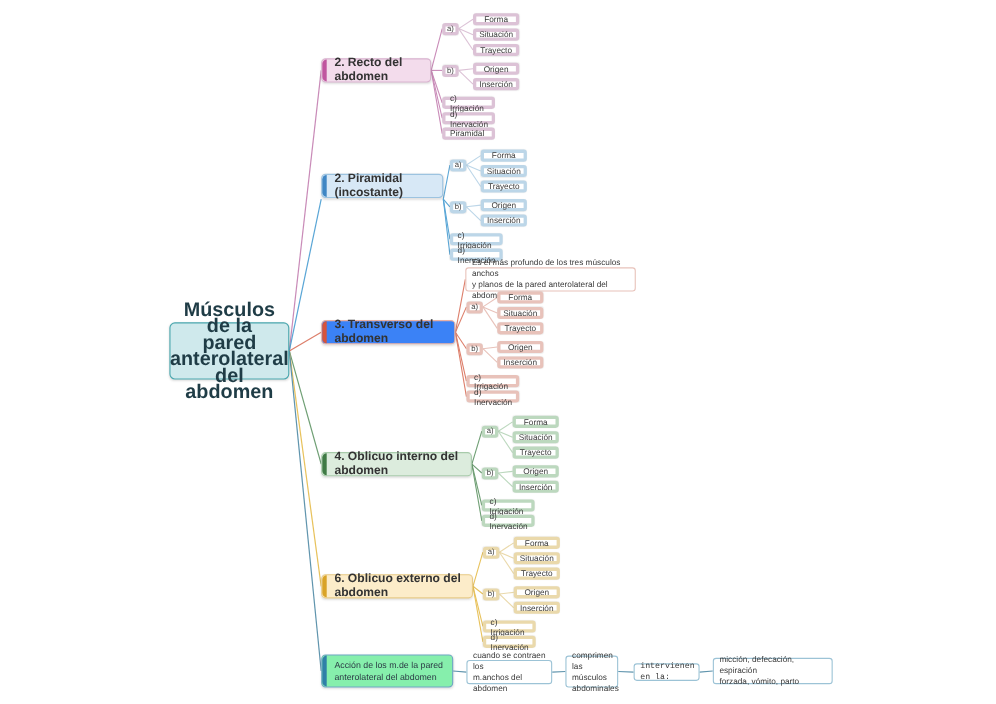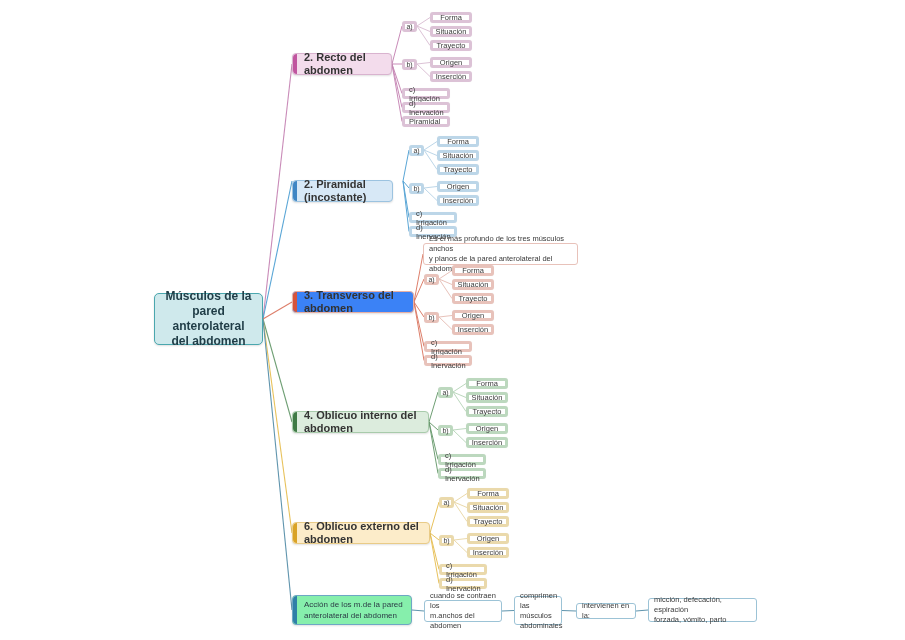--- a/index.html
+++ b/index.html
@@ -9,21 +9,21 @@
     position:relative;overflow:hidden;
   }
   #canvas{position:absolute;inset:0;width:905px;height:640px;}
   svg.links{position:absolute;left:0;top:0;width:905px;height:640px;pointer-events:none;}
 
   .node{position:absolute;box-sizing:border-box;white-space:pre-line;}
 
   
   .root{
     border:1.5px solid #4aa7ae;background:#cfe9ec;border-radius:5px;
-    color:#1f3c46;font-weight:bold;font-size:12px;line-height:15px;
+    color:#1f3c46;font-weight:bold;font-size:18px;line-height:15px;
     text-align:center;display:flex;align-items:center;justify-content:center;
     box-shadow:0 1px 2px rgba(0,0,0,.13);
   }
 
   
   .topic{
     border-radius:4px;border:1px solid #bbb;
     font-size:11px;font-weight:bold;line-height:13px;
     display:flex;align-items:center;padding-left:11px;
     box-shadow:0 1px 2px rgba(0,0,0,.12);
@@ -126,21 +126,21 @@
       <div class="node leaf" style="border-color: rgb(220, 194, 214); left: 430px; top: 12px; width: 42px; height: 11px;">Forma</div>
       <div class="node leaf" style="border-color: rgb(220, 194, 214); left: 430px; top: 26px; width: 42px; height: 11px;">Situación</div>
       <div class="node leaf" style="border-color: rgb(220, 194, 214); left: 430px; top: 40px; width: 42px; height: 11px;">Trayecto</div>
       <div class="node leaf" style="border-color: rgb(220, 194, 214); font-size: 7px; left: 402px; top: 21px; width: 15px; height: 11px;">a)</div>
       <div class="node leaf" style="border-color: rgb(220, 194, 214); left: 430px; top: 57px; width: 42px; height: 11px;">Origen</div>
       <div class="node leaf" style="border-color: rgb(220, 194, 214); left: 430px; top: 71px; width: 42px; height: 11px;">Inserción</div>
       <div class="node leaf" style="border-color: rgb(220, 194, 214); font-size: 7px; left: 402px; top: 59px; width: 15px; height: 11px;">b)</div>
       <div class="node leaf left-align" style="border-color: rgb(220, 194, 214); left: 402px; top: 88px; width: 48px; height: 11px;">c) Irrigación</div>
       <div class="node leaf left-align" style="border-color: rgb(220, 194, 214); left: 402px; top: 102px; width: 48px; height: 11px;">d) Inervación</div>
       <div class="node leaf left-align" style="border-color: rgb(220, 194, 214); left: 402px; top: 116px; width: 48px; height: 11px;">Piramidal</div>
-      <div class="node topic" style="background: rgb(215, 232, 246); border-color: rgb(156, 195, 224); --accent: #3f86c4; color: rgb(51, 51, 51); left: 292px; top: 180px; width: 101px; height: 22px;"><span>2. Piramidal (incostante)</span></div>
+      <div class="node topic" style="background: rgb(215, 232, 246); border-color: rgb(156, 195, 224); --accent: #3f86c4; color: rgb(51, 51, 51); left: 292px; top: 158px; width: 111px; height: 22px;"><span>2. Piramidal (incostante)</span></div>
       <div class="node leaf" style="border-color: rgb(188, 214, 232); left: 437px; top: 136px; width: 42px; height: 11px;">Forma</div>
       <div class="node leaf" style="border-color: rgb(188, 214, 232); left: 437px; top: 150px; width: 42px; height: 11px;">Situación</div>
       <div class="node leaf" style="border-color: rgb(188, 214, 232); left: 437px; top: 164px; width: 42px; height: 11px;">Trayecto</div>
       <div class="node leaf" style="border-color: rgb(188, 214, 232); font-size: 7px; left: 409px; top: 145px; width: 15px; height: 11px;">a)</div>
       <div class="node leaf" style="border-color: rgb(188, 214, 232); left: 437px; top: 181px; width: 42px; height: 11px;">Origen</div>
       <div class="node leaf" style="border-color: rgb(188, 214, 232); left: 437px; top: 195px; width: 42px; height: 11px;">Inserción</div>
       <div class="node leaf" style="border-color: rgb(188, 214, 232); font-size: 7px; left: 409px; top: 183px; width: 15px; height: 11px;">b)</div>
       <div class="node leaf left-align" style="border-color: rgb(188, 214, 232); left: 409px; top: 212px; width: 48px; height: 11px;">c) Irrigación</div>
       <div class="node leaf left-align" style="border-color: rgb(188, 214, 232); left: 409px; top: 226px; width: 48px; height: 11px;">d) Inervación</div>
       <div class="node topic" style="background: #3b82f6; border-color: rgb(232, 176, 164); --accent: #d6543c; color: rgb(51, 51, 51); left: 292px; top: 291px; width: 122px; height: 22px;"><span>3. Transverso del abdomen</span></div>
@@ -175,17 +175,17 @@
       <div class="node leaf" style="border-color: rgb(234, 217, 171); font-size: 7px; left: 439px; top: 535px; width: 15px; height: 11px;">b)</div>
       <div class="node leaf left-align" style="border-color: rgb(234, 217, 171); left: 439px; top: 564px; width: 48px; height: 11px;">c) Irrigación</div>
       <div class="node leaf left-align" style="border-color: rgb(234, 217, 171); left: 439px; top: 578px; width: 48px; height: 11px;">d) Inervación</div>
       <div class="node topic" style="background: #86efac; border-color: rgb(110, 167, 196); --accent: #2f7fa8; align-items: center; font-weight: normal; font-size: 8px; line-height: 11px; color: rgb(43, 59, 69); left: 292px; top: 595px; width: 120px; height: 30px;"><span>Acción de los m.de la pared
 anterolateral del abdomen</span></div>
       <div class="node chain" style="left: 424px; top: 600px; width: 78px; height: 22px;">cuando se contraen los
 m.anchos del abdomen</div>
       <div class="node chain" style="left: 514px; top: 596px; width: 48px; height: 29px;">comprimen
 las músculos
 abdominales</div>
-      <div class="node chain" style="left: 576px; top: 603px; width: 60px; height: 16px;">intervienen en la:</div>
+      <div class="node chain" style="left: 576px; top: 603px; width: 60px; height: 16px; font-family: Liberation Mono, monospace;">intervienen en la:</div>
       <div class="node chain" style="left: 648px; top: 598px; width: 109px; height: 24px;">micción, defecación, espiración
 forzada, vómito, parto</div>
     </div>
 </div>
 
 </body></html>

